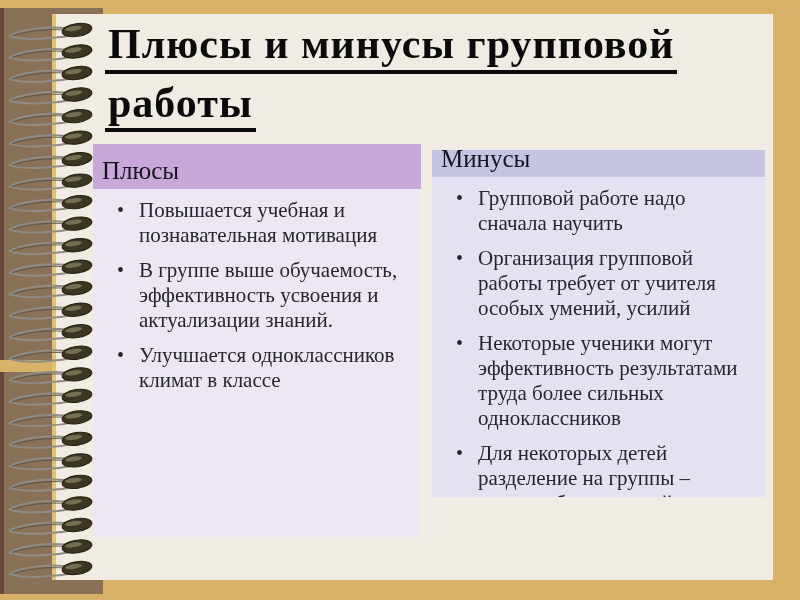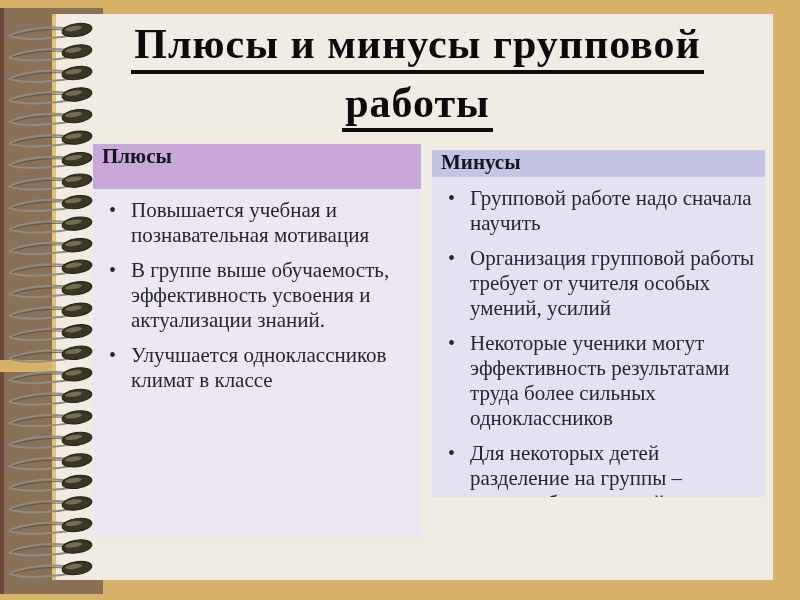--- a/index.html
+++ b/index.html
@@ -18,42 +18,42 @@
   .page {
     position:absolute; left:52px; top:14px; width:721px; height:566px;
     background:#F0ECE4; border-left:4px solid #E2C273; box-sizing:border-box;
     z-index:2;
   }
   .spiral {
     position:absolute; left:0; top:0; width:100px; height:600px;
     z-index:10; pointer-events:none;
   }
   .title {
-    position:absolute; left:80px; top:20px; width:675px; z-index:3;
-    text-align:center; font-weight:bold; font-size:42px; line-height:1.16;
+    position:absolute; left:105px; top:20px; width:675px; z-index:3;
+    font-weight:bold; font-size:42px; line-height:1.16;
     letter-spacing:1px; color:#0B0B0B;
   }
   .title .tline-wrap { margin-bottom:5px; }
   .title .tline {
     display:inline-block; border-bottom:4px solid #0B0B0B; padding:0 3px 1px;
   }
   .col { position:absolute; z-index:3; }
   .col-pros { left:93px; top:144px; width:328px; }
   .col-cons { left:432px; top:150px; width:333px; }
   .col-hdr {
-    display:flex; box-sizing:border-box;
-    padding:0 0 4px 9px; font-weight:bold; font-size:21px; color:#15151F;
+    display:flex; align-items:flex-end; box-sizing:border-box;
+    padding:0 0 4px 9px; font-weight:normal; font-size:25px; color:#15151F;
   }
   .col-pros .col-hdr { height:45px; background:#C8A7D9; }
   .col-cons .col-hdr { height:27px; background:#C5C4E2; }
   .col-body { overflow:hidden; }
   .col-pros .col-body { height:348px; background:#EDE7F3; }
   .col-cons .col-body { height:320px; background:#E3E2F3; }
   ul.blist {
-    margin:0; padding:9px 6px 0 14px; list-style:none;
+    margin:0; padding:9px 6px 0 22px; list-style:none;
     font-size:21px; line-height:25px; color:#26262C;
   }
   ul.blist li { position:relative; padding-left:24px; margin-bottom:10px; }
   ul.blist li::before {
     content:"\2022"; position:absolute; left:2px; top:0; font-size:20px;
   }
 </style>
 </head>
 <body>
 

